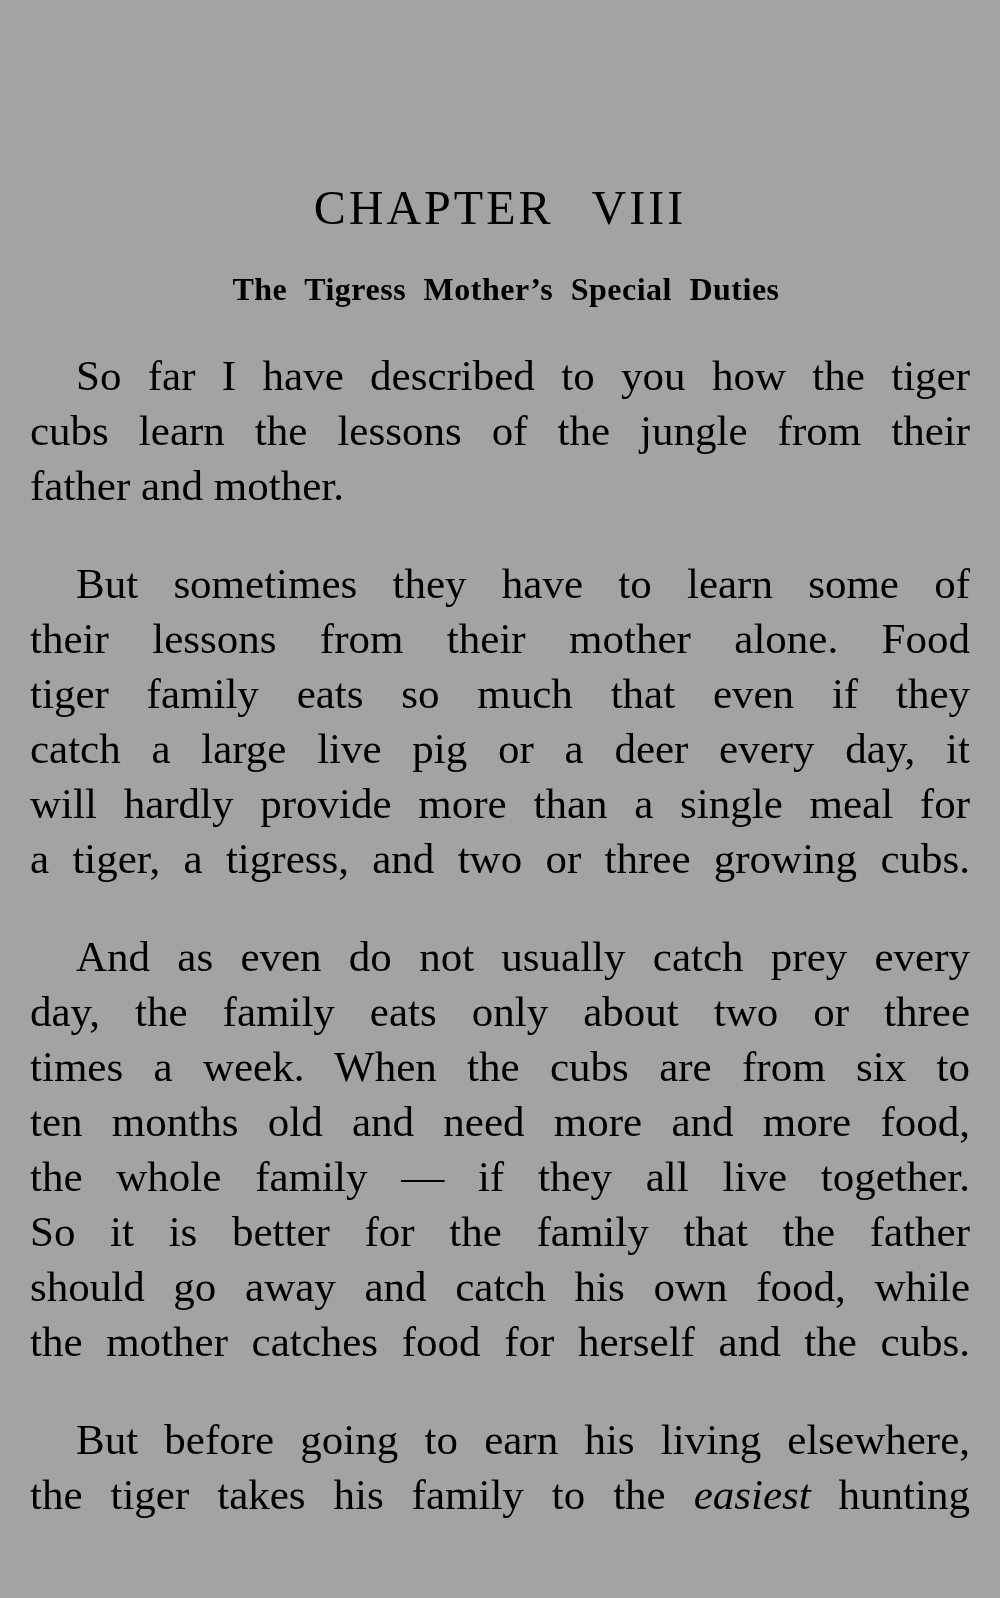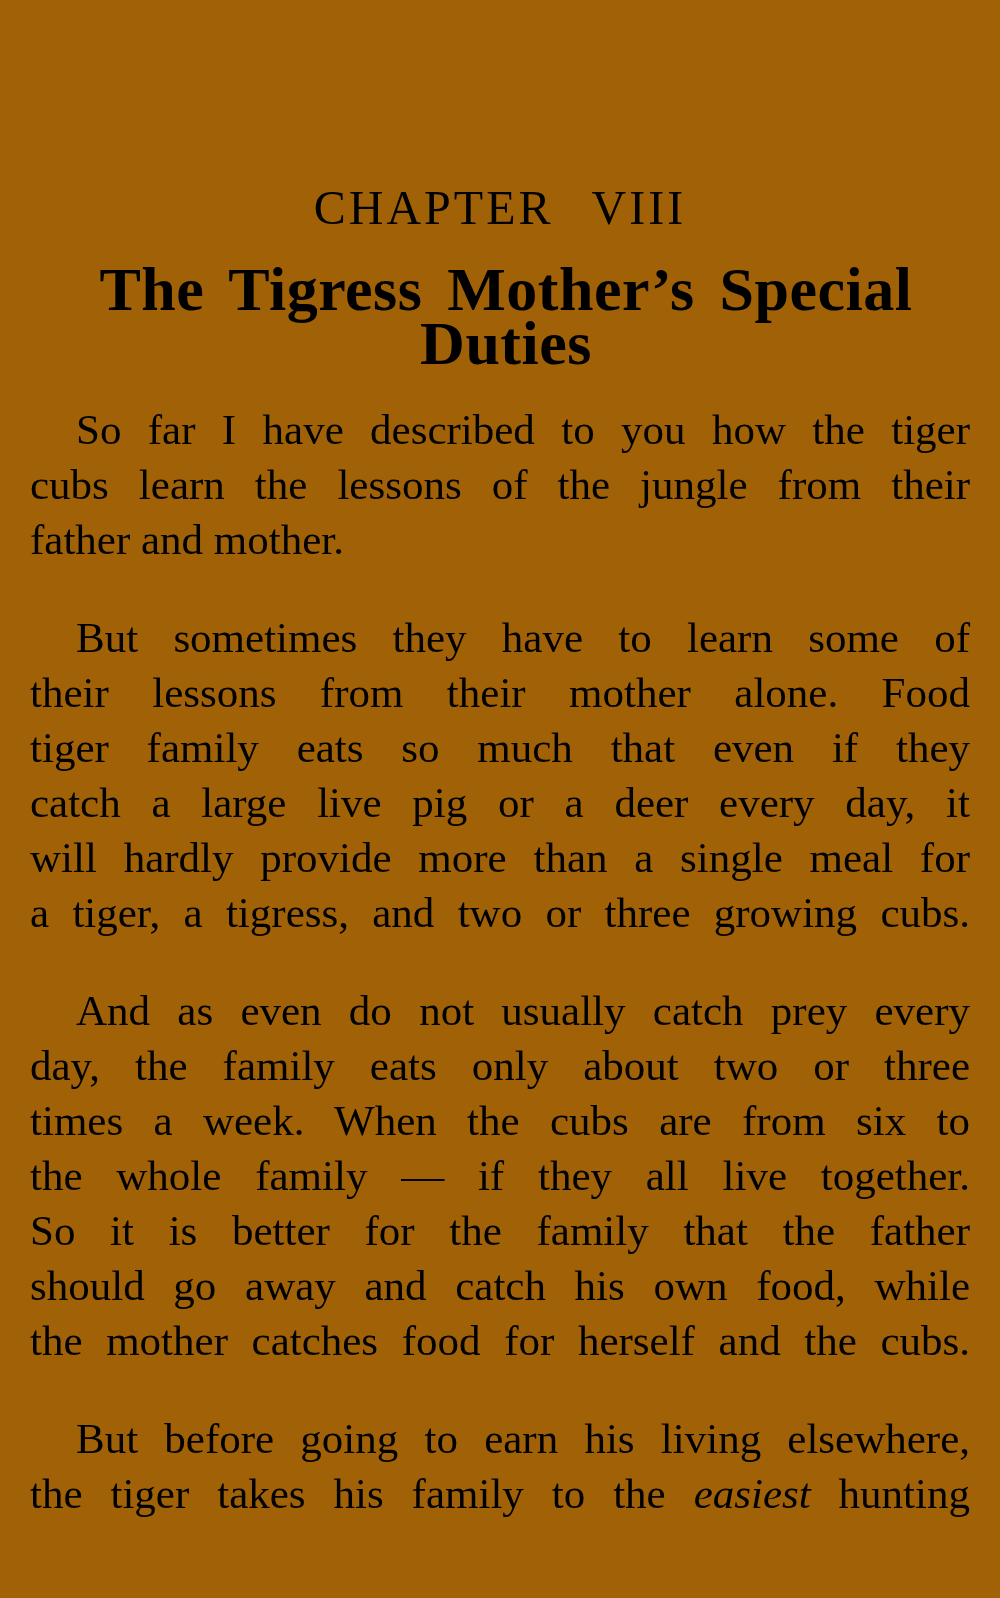--- a/index.html
+++ b/index.html
@@ -4,39 +4,39 @@
 <style>
   html, body {
     margin: 0;
     padding: 0;
     background: #ffffff;
   }
   .page {
     position: relative;
     width: 1000px;
     height: 1598px;
-    background: #a16207;
+    background: #a3a3a3;
     color: #000000;
     font-family: "Liberation Serif", "DejaVu Serif", serif;
     overflow: hidden;
   }
   .chapter-label {
     margin: 0;
     padding-top: 182px;
     text-align: center;
     font-size: 48px;
     line-height: 52px;
     font-weight: 400;
     letter-spacing: 3px;
     word-spacing: 24px;
   }
   .book-title {
     margin: 28px 0 0 12px;
     text-align: center;
-    font-size: 62px;
+    font-size: 32px;
     line-height: 54px;
     font-weight: 700;
     letter-spacing: 0.5px;
     word-spacing: 9px;
   }
   .text-block {
     margin: 32px 30px 0 30px;
     width: 940px;
     font-size: 43px;
     line-height: 55px;
@@ -76,20 +76,21 @@
       <div class="bline">catch a large live pig or a deer every day, it</div>
       <div class="bline">will hardly provide more than a single meal for</div>
       <div class="bline">a tiger, a tigress, and two or three growing cubs.</div>
     <p></p>
 
     <p class="para">
       </p>
       <div class="bline indent">And as even do not usually catch prey every</div>
       <div class="bline">day, the family eats only about two or three</div>
       <div class="bline">times a week.  When the cubs are from six to</div>
+      <div class="bline">ten months old and need more and more food,</div>
       <div class="bline">the whole family — if they all live together.</div>
       <div class="bline">So it is better for the family that the father</div>
       <div class="bline">should go away and catch his own food, while</div>
       <div class="bline">the mother catches food for herself and the cubs.</div>
     <p></p>
 
     <p class="para">
       </p>
       <div class="bline indent">But before going to earn his living elsewhere,</div>
       <div class="bline">

